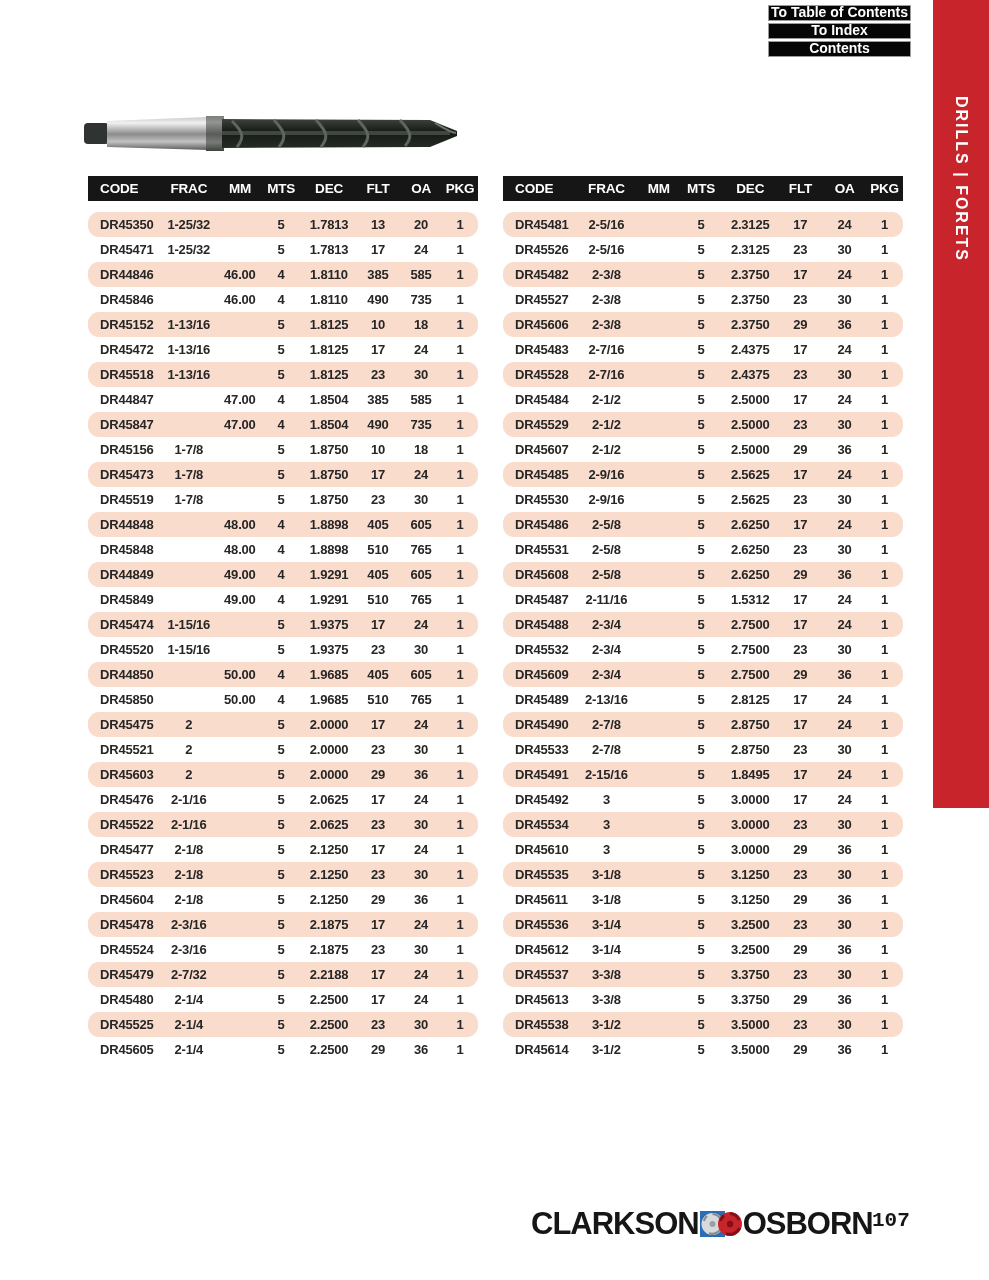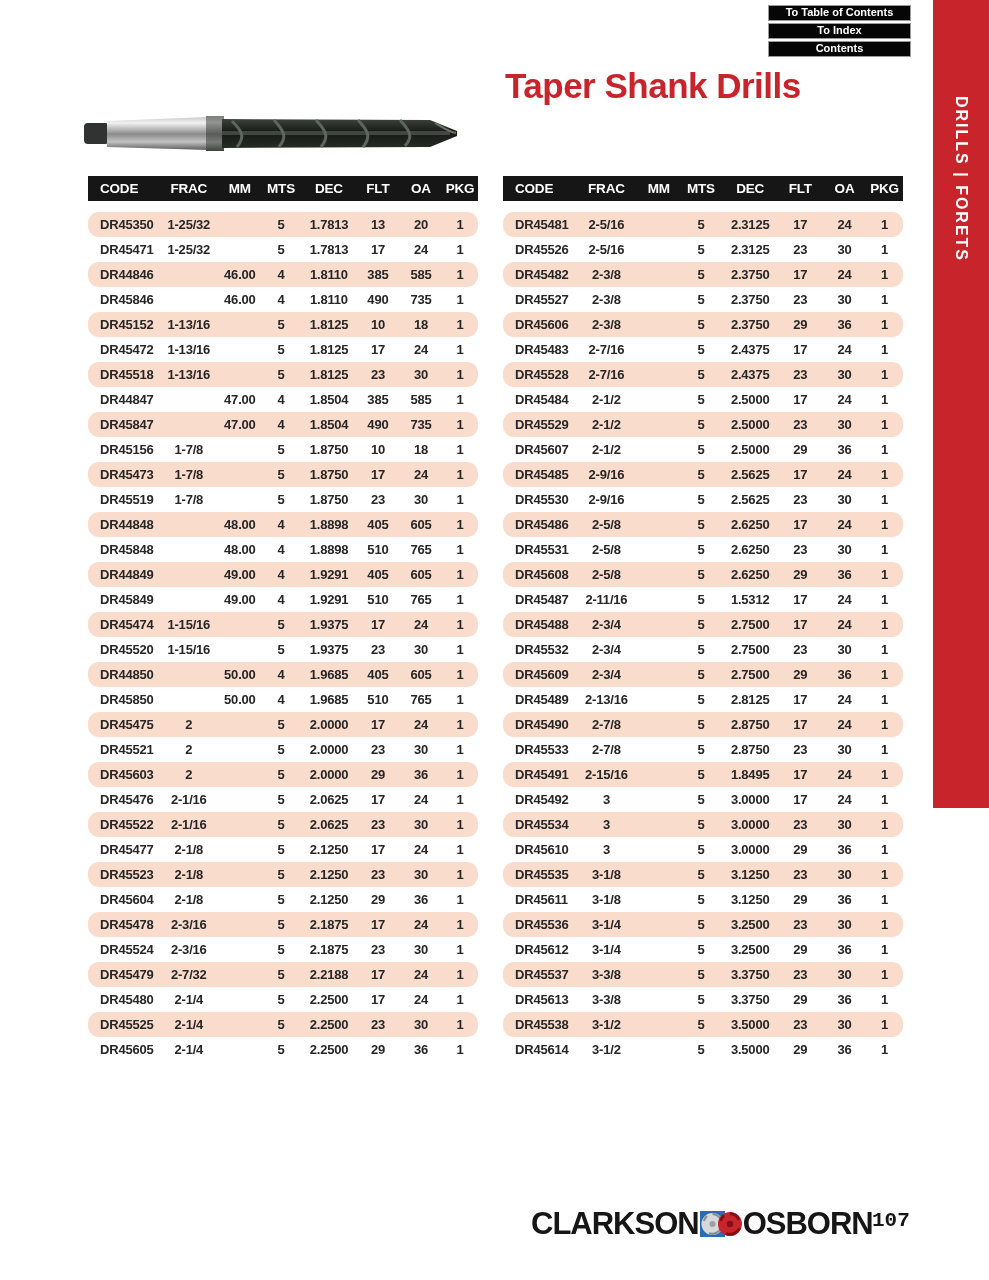--- a/index.html
+++ b/index.html
@@ -6,21 +6,21 @@
   body{
     width:989px;height:1280px;background:#ffffff;position:relative;overflow:hidden;
     font-family:"Liberation Sans",sans-serif;
     -webkit-font-smoothing:antialiased;
   }
   
   .nav{position:absolute;left:768px;top:5px;width:143px;}
   .nav-btn{
     box-sizing:border-box;width:143px;height:16px;margin-bottom:2px;
     background:#060606;border:1px solid #9a9a9a;color:#ffffff;
-    font-size:11px;font-weight:bold;text-align:center;line-height:13px;cursor:pointer;
+    font-size:14px;font-weight:bold;text-align:center;line-height:13px;cursor:pointer;
   }
   
   .side-tab{
     position:absolute;left:933px;top:0;width:56px;height:808px;background:#c8242b;
     display:flex;justify-content:center;
   }
   .side-tab-label{
     writing-mode:vertical-rl;margin-top:96px;color:#ffffff;font-weight:bold;
     font-size:16px;letter-spacing:2px;white-space:nowrap;
   }
@@ -30,21 +30,21 @@
     font-size:35px;line-height:40px;letter-spacing:-0.5px;
   }
   
   .drill-photo{position:absolute;left:80px;top:106px;width:385px;height:54px;}
   
   .ptable{position:absolute;top:176px;}
   #left-table{left:88px;width:390px;}
   #right-table{left:503px;width:400px;}
   .thead{
     display:flex;align-items:center;height:25px;background:#161616;color:#ffffff;
-    font-size:13.5px;font-weight:bold;margin-bottom:11px;letter-spacing:-0.2px;
+    font-size:13.5px;font-weight:bold;margin-bottom:11px;letter-spacing:-0.2px;justify-content:flex-end;
   }
   .row{
     display:flex;align-items:center;height:25px;font-size:13px;font-weight:bold;
     color:#262626;letter-spacing:-0.2px;
   }
   .row.shaded{background:#fadccd;border-radius:11px;}
   .cell{display:block;box-sizing:border-box;}
   .c0{width:17.9%;text-align:left;padding-left:12px;}
   .c1{width:15.9%;text-align:center;}
   .c2{width:10.3%;text-align:center;}
@@ -99,21 +99,20 @@
   <rect x="142" y="25" width="228" height="4" fill="#444c44" opacity="0.9"></rect>
   <path d="M152,15 C163,26 165,31 157,41" stroke="#5d675f" stroke-width="3" fill="none"></path>
   <path d="M194,14 C205,26 207,31 199,41" stroke="#5d675f" stroke-width="3" fill="none"></path>
   <path d="M236,14 C247,26 249,31 241,41" stroke="#5d675f" stroke-width="3" fill="none"></path>
   <path d="M278,14 C289,26 291,31 283,41" stroke="#5d675f" stroke-width="3" fill="none"></path>
   <path d="M320,14 C331,26 333,31 325,40" stroke="#5d675f" stroke-width="3" fill="none"></path>
   <path d="M355,17 C365,23 369,26 376,27" stroke="#6c756c" stroke-width="2" fill="none"></path>
 </svg>
 
 <div class="page-title">
-  <div>Taper Shank Drills</div>
 </div>
 
 <div id="left-table" class="ptable">
   <div class="thead">
       <span class="cell c0">CODE</span>
       <span class="cell c1">FRAC</span>
       <span class="cell c2">MM</span>
       <span class="cell c3">MTS</span>
       <span class="cell c4">DEC</span>
       <span class="cell c5">FLT</span>

